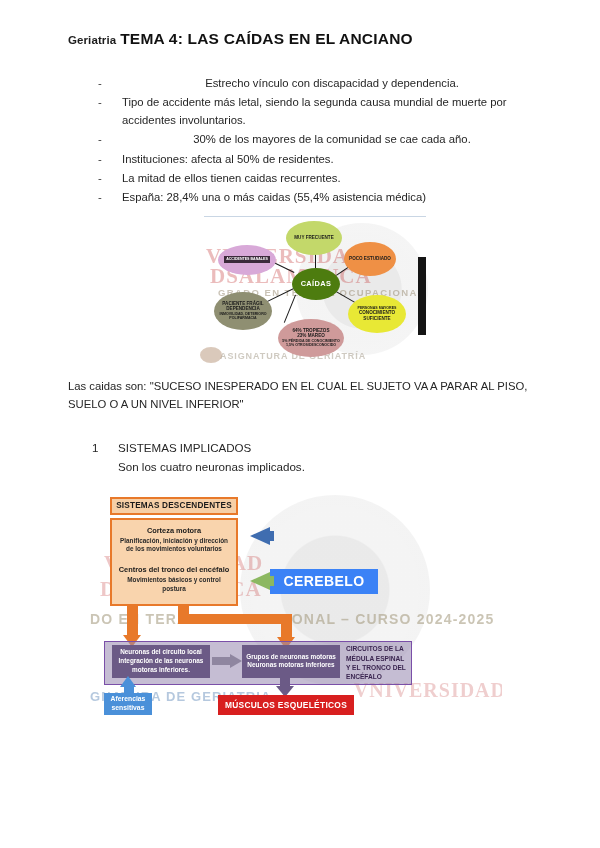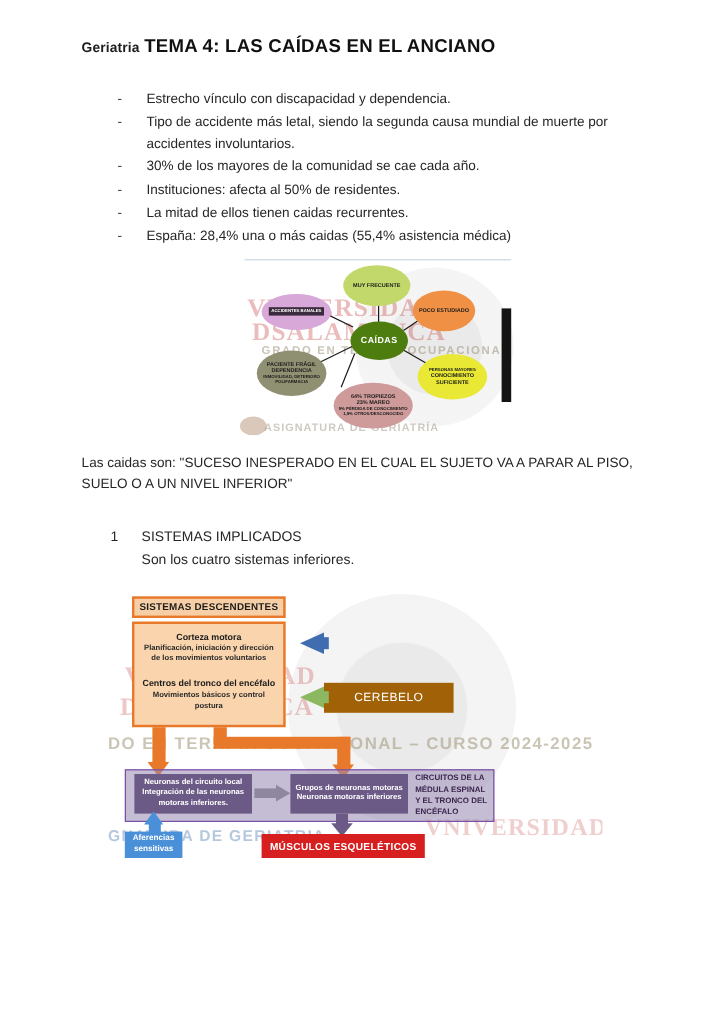--- a/index.html
+++ b/index.html
@@ -52,21 +52,21 @@
     margin-bottom:1px;
     padding-left:30px;
   }
   ul.bullets li::before{
     content:"-";
     position:absolute;
     left:6px;
     top:0;
     color:#3a3a3a;
   }
-  li.indent-extra{padding-left:34px;}
+  li.indent-extra{padding-left:34px;text-align:center;}
 
   
   .definition{
     font-size:11.3px;
     line-height:1.62;
     margin:14px 0 0 0;
     color:#262626;
   }
 
   
@@ -188,21 +188,21 @@
   .box{position:absolute;box-sizing:border-box;display:flex;flex-direction:column;
        align-items:center;justify-content:center;text-align:center;}
   .b-header{
     background:#f6cfa6;border:2px solid #e8792a;color:#1b1b1b;
     font-weight:700;font-size:8.2px;letter-spacing:.2px;
   }
   .b-panel{background:#f9d4ad;border:2px solid #e8792a;}
   .b-title{font-weight:700;font-size:7.4px;color:#1b1b1b;margin-bottom:2px;}
   .b-text{font-size:6.4px;color:#2a2a2a;line-height:1.3;font-weight:600;}
   .b-blue{background:#3f6db0;color:#ffffff;font-weight:700;font-size:8px;letter-spacing:.4px;}
-  .b-green{background:#a16207;color:#ffffff;font-weight:400;font-size:10px;letter-spacing:.4px;}
+  .b-green{background:#3b82f6;color:#ffffff;font-weight:700;font-size:14px;letter-spacing:.4px;}
   .b-purplewrap{background:rgba(150,135,175,.55);border:1.5px solid #7a4fa8;}
   .b-purple{background:#6b5a86;color:#ffffff;font-size:6.4px;line-height:1.35;font-weight:600;}
   .b-purple-label{color:#3a2550;font-size:6.6px;font-weight:700;line-height:1.4;text-align:left;align-items:flex-start;}
   .b-red{background:#d81f1f;color:#ffffff;font-weight:700;font-size:8.4px;letter-spacing:.3px;}
   .b-lightblue{background:#4a90d9;color:#ffffff;font-weight:700;font-size:6.8px;line-height:1.3;}
 
   .arrow-orange{position:absolute;background:#e8792a;}
   .tri{position:absolute;width:0;height:0;}
 </style>
 </head>
@@ -278,21 +278,21 @@
       <span class="tiny">PERSONAS MAYORES</span>
       <span class="small">CONOCIMIENTO</span>
       <span class="small">SUFICIENTE</span>
     </div>
   </div>
 
   <p class="definition">Las caidas son: "SUCESO INESPERADO EN EL CUAL EL SUJETO VA A PARAR AL PISO, SUELO O A UN NIVEL INFERIOR"</p>
 
   <div class="numbered">
     <span class="num">1</span><span>SISTEMAS IMPLICADOS</span>
-    <span class="sub">Son los cuatro sistemas inferiores.</span>
+    <span class="sub">Son los cuatro neuronas implicados.</span>
   </div>
 
   <div class="fig2">
 
     <div class="wm2">
       <div class="virus2"></div>
       <div class="w-red">VNIVERSIDAD</div>
       <div class="w-red" style="top:84px;left:10px;">DSALAMANCA</div>
       <div class="w-gold">DO EN TERAPIA OCUPACIONAL – CURSO 2024-2025</div>
       <div class="w-blue">GNATURA DE GERIATRIA</div>

